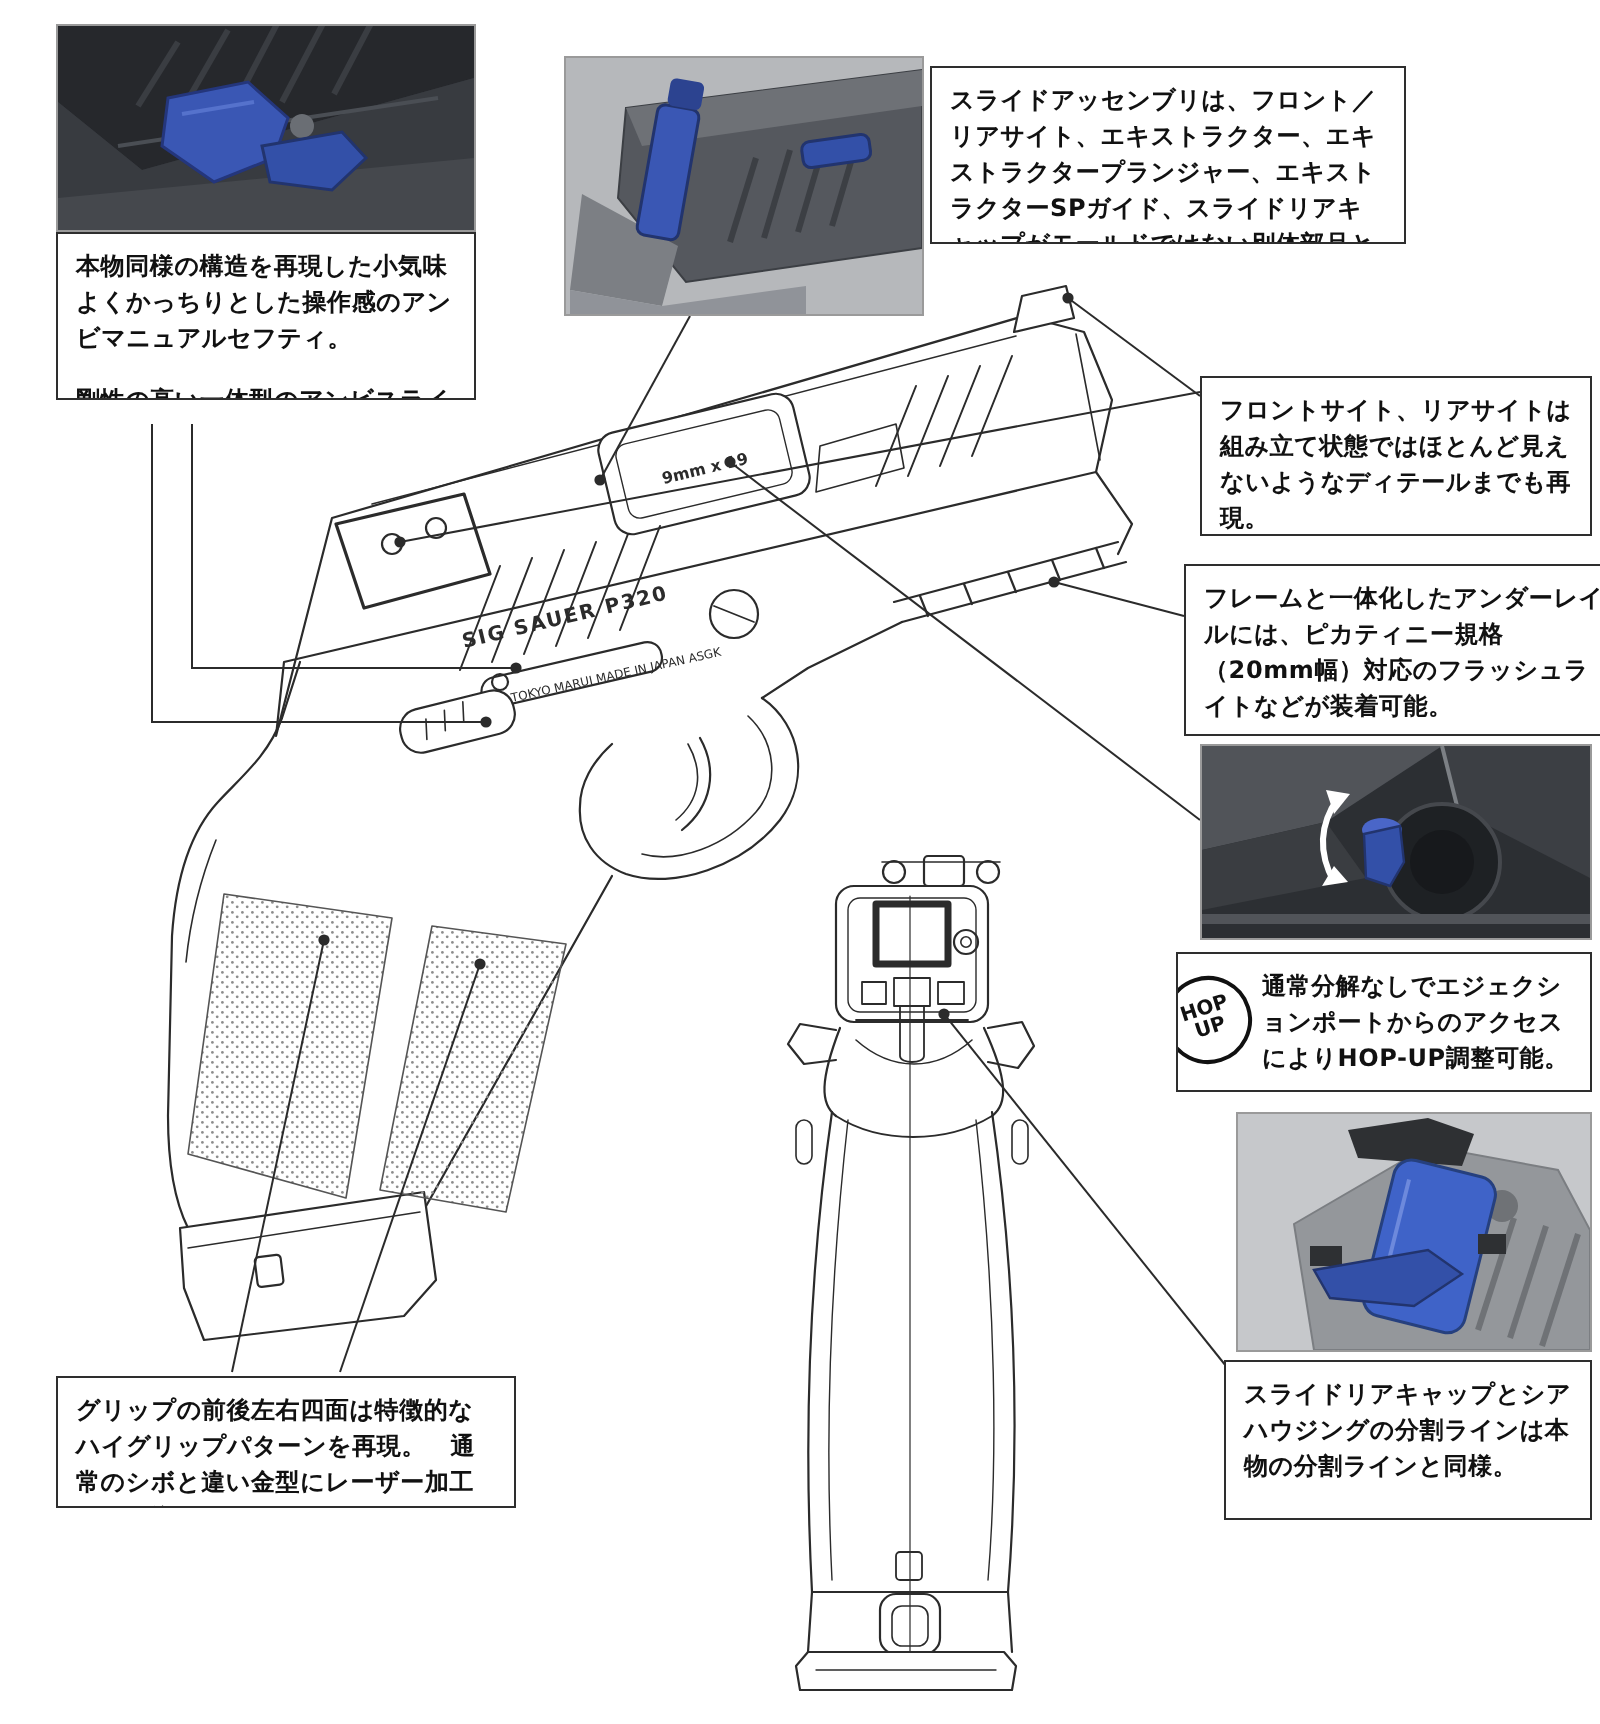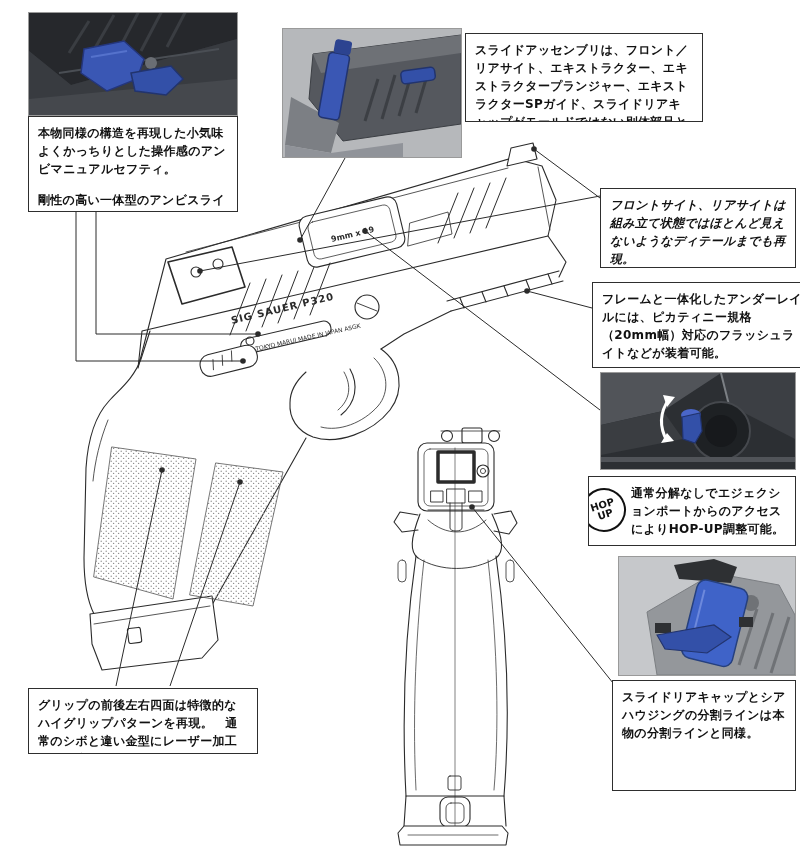--- a/index.html
+++ b/index.html
@@ -261,46 +261,46 @@
       <g transform="rotate(14 95 65)">
         <rect x="70" y="26" width="52" height="80" rx="9" fill="#3f63c8" stroke="#26407e" stroke-width="1.5"></rect>
         <path d="M78,36 L78,96" stroke="#6d89dc" stroke-width="2" fill="none"></path>
       </g>
       <rect x="36" y="66" width="16" height="10" fill="#2e3033"></rect>
       <rect x="120" y="60" width="14" height="10" fill="#2e3033"></rect>
       <polygon points="38,78 95,68 112,80 88,96 46,92" fill="#3350a8" stroke="#22346e" stroke-width="1.2"></polygon>
     </svg>
   </div>
 
-  <div class="tb" style="left:28px;top:116px;width:210px;height:96px;">
+  <div class="tb" style="left:28px;top:116px;width:210px;height:84px;">
     <p>本物同様の構造を再現した小気味よくかっちりとした操作感のアンビマニュアルセフティ。</p>
     <p>剛性の高い一体型のアンビスライドストップは、左右から操作が可能。</p>
   </div>
 
   <div class="tb" style="left:465px;top:33px;width:238px;height:89px;">
     <p>スライドアッセンブリは、フロント／リアサイト、エキストラクター、エキストラクタープランジャー、エキストラクターSPガイド、スライドリアキャップがモールドではない別体部品として再現。</p>
   </div>
 
-  <div class="tb" style="left:600px;top:188px;width:196px;height:80px;font-style:italic;">
+  <div class="tb" style="left:600px;top:188px;width:196px;height:80px;">
     <p>フロントサイト、リアサイトは組み立て状態ではほとんど見えないようなディテールまでも再現。</p>
   </div>
 
   <div class="tb" style="left:592px;top:282px;width:224px;height:86px;">
     <p>フレームと一体化したアンダーレイルには、ピカティニー規格（20mm幅）対応のフラッシュライトなどが装着可能。</p>
   </div>
 
   <div class="tb tb-hop" style="left:588px;top:476px;width:208px;height:70px;">
     <div class="hopbadge">
       <span>HOP</span>
       <span>UP</span>
     </div>
     <p>通常分解なしでエジェクションポートからのアクセスによりHOP-UP調整可能。</p>
   </div>
 
-  <div class="tb" style="left:612px;top:680px;width:184px;height:111px;">
+  <div class="tb" style="left:612px;top:680px;width:184px;height:80px;">
     <p>スライドリアキャップとシアハウジングの分割ラインは本物の分割ラインと同様。</p>
   </div>
 
   <div class="tb" style="left:28px;top:688px;width:230px;height:66px;">
     <p>グリップの前後左右四面は特徴的なハイグリップパターンを再現。　通常のシボと違い金型にレーザー加工で掘り込んでいる。</p>
   </div>
 
 </div>
 
 </body></html>

